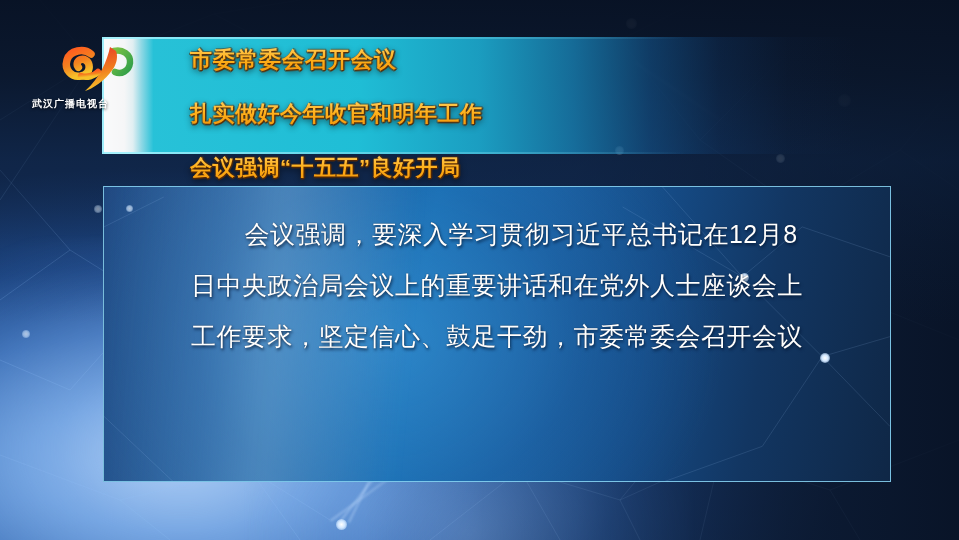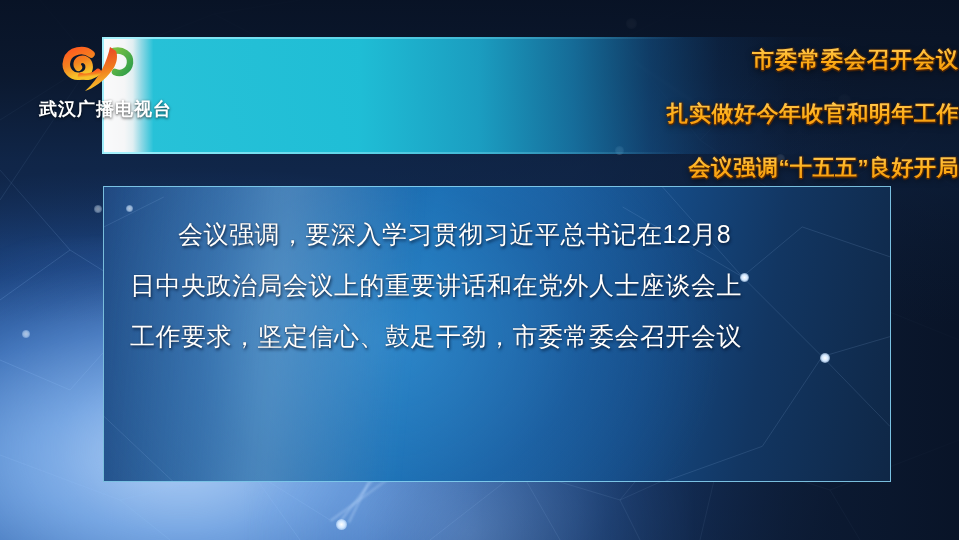--- a/index.html
+++ b/index.html
@@ -101,22 +101,22 @@
     left: 0; top: 0; bottom: 0;
     width: 2px;
     background: rgba(150,235,250,0.9);
   }
 
   .title-lines {
     position: absolute;
     left: 0;
     top: 6px;
     width: 100%;
-    text-align: right;
-    padding-left: 32px;
+    text-align: left;
+    padding-left: 88px;
     box-sizing: border-box;
   }
   .title-line {
     font-size: 22px;
     font-weight: bold;
     line-height: 34px;
     letter-spacing: 1px;
     color: #ffb21e;
     background: linear-gradient(180deg, #ffd46a 0%, #ffb01a 48%, #f08f06 100%);
     -webkit-background-clip: text;
@@ -144,42 +144,43 @@
     left: 28px;
     top: 0;
     width: 88px;
     height: 52px;
   }
   .logo .station-name {
     position: absolute;
     left: 0;
     top: 52px;
     width: 140px;
-    text-align: right;
+    text-align: left;
     color: #ffffff;
-    font-size: 18px;
+    font-size: 10px;
     font-weight: bold;
     letter-spacing: 1px;
     text-shadow: 0 1px 3px rgba(0,0,0,0.75);
     white-space: nowrap;
   }
 
   
   .body-panel {
     position: absolute;
     left: 103px;
     top: 186px;
     width: 788px;
     height: 296px;
     border: 1px solid rgba(140,215,245,0.85);
     box-sizing: border-box;
     background:
       radial-gradient(ellipse 55% 120% at 36% 52%, rgba(60,150,215,0.55) 0%, rgba(36,110,180,0.30) 45%, rgba(20,62,118,0.0) 78%),
       linear-gradient(100deg, #123a74 0%, #15508f 18%, #1a72b6 40%, #1a5fa0 54%, #154a84 68%, #123662 82%, #0f2746 100%);
     overflow: hidden;
+    text-align: center;
   }
   .panel-sheen {
     position: absolute;
     left: -10%;
     top: -20%;
     width: 60%;
     height: 150%;
     background: linear-gradient(95deg, rgba(255,255,255,0) 0%, rgba(170,215,255,0.22) 40%, rgba(190,228,255,0.30) 52%, rgba(255,255,255,0) 78%);
     filter: blur(10px);
     pointer-events: none;

